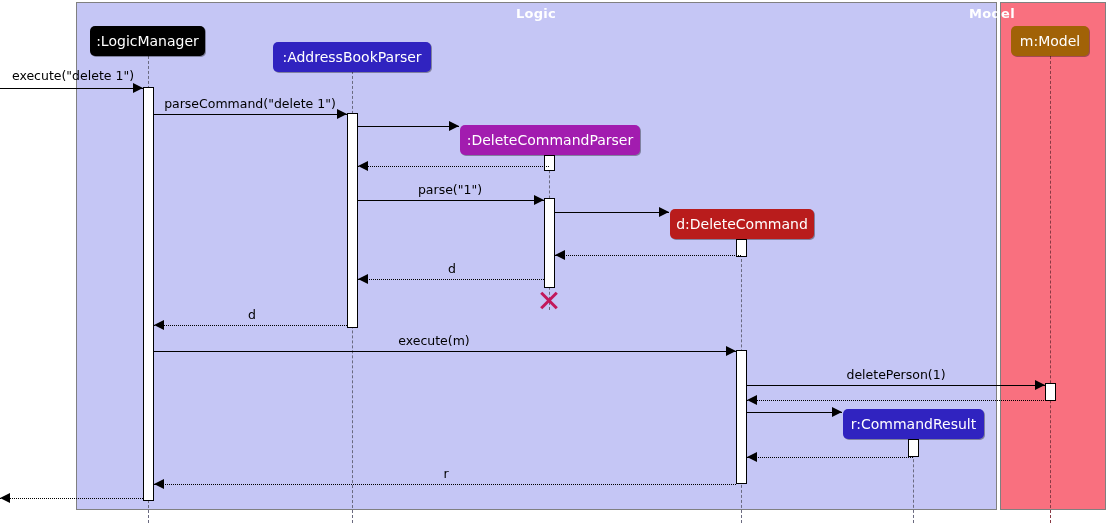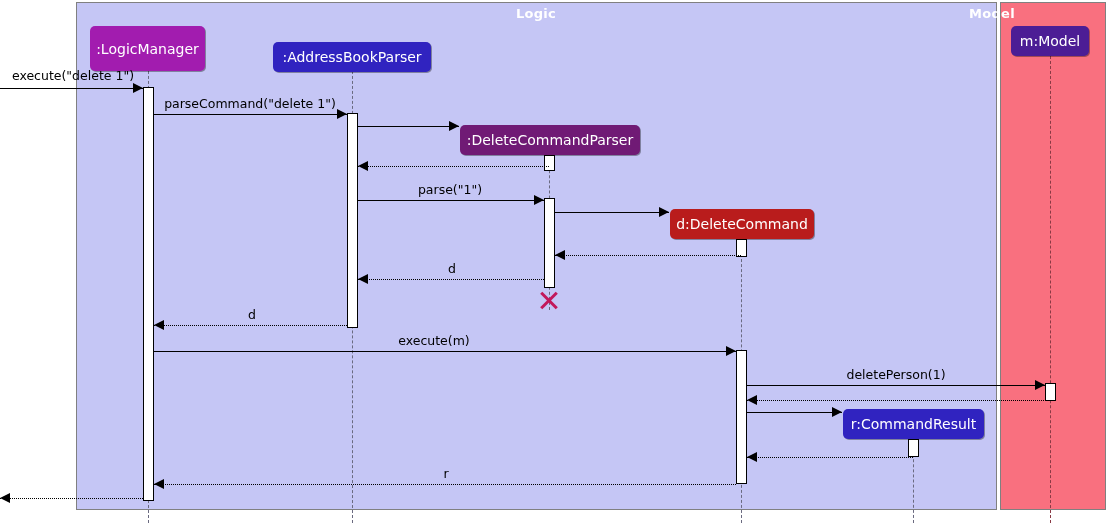--- a/index.html
+++ b/index.html
@@ -111,26 +111,26 @@
     <div class="panel" style="left: 76px; top: 2px; width: 921px; height: 508px; background: rgb(197, 198, 245); border-color: rgb(128, 128, 128);"></div>
     <div class="panel-title" style="left: 536px; top: 6px;">Logic</div>
     <div class="panel" style="left: 1000px; top: 2px; width: 106px; height: 508px; background: rgb(249, 112, 127); border-color: rgb(128, 128, 128);"></div>
     <div class="panel-title" style="left: 992px; top: 6px;">Model</div>
     <div class="lifeline" style="left: 148px; top: 56px; height: 467px;"></div>
     <div class="lifeline" style="left: 352px; top: 56px; height: 467px;"></div>
     <div class="lifeline" style="left: 549px; top: 155px; height: 155px;"></div>
     <div class="lifeline" style="left: 741px; top: 239px; height: 284px;"></div>
     <div class="lifeline" style="left: 913px; top: 439px; height: 84px;"></div>
     <div class="lifeline model-ll" style="left: 1050px; top: 56px; height: 467px;"></div>
-    <div class="participant" style="left: 90px; top: 26px; width: 115px; height: 45px; background: #a21caf;">:LogicManager</div>
+    <div class="participant" style="left: 90px; top: 26px; width: 115px; height: 30px; background: #000000;">:LogicManager</div>
     <div class="participant" style="left: 273px; top: 42px; width: 158px; height: 30px; background: rgb(48, 35, 192);">:AddressBookParser</div>
-    <div class="participant" style="left: 460px; top: 125px; width: 180px; height: 30px; background: #701a75;">:DeleteCommandParser</div>
+    <div class="participant" style="left: 460px; top: 125px; width: 180px; height: 30px; background: #a21caf;">:DeleteCommandParser</div>
     <div class="participant" style="left: 670px; top: 209px; width: 144px; height: 30px; background: #b91c1c;">d:DeleteCommand</div>
     <div class="participant" style="left: 843px; top: 409px; width: 141px; height: 30px; background: rgb(48, 35, 192);">r:CommandResult</div>
-    <div class="participant" style="left: 1011px; top: 26px; width: 78px; height: 30px; background: #4c1d95;">m:Model</div>
+    <div class="participant" style="left: 1011px; top: 26px; width: 78px; height: 30px; background: #a16207;">m:Model</div>
     <div class="activation" style="left: 143px; top: 87px; width: 11px; height: 414px;"></div>
     <div class="activation" style="left: 347px; top: 113px; width: 11px; height: 215px;"></div>
     <div class="activation" style="left: 544px; top: 155px; width: 11px; height: 16px;"></div>
     <div class="activation" style="left: 544px; top: 198px; width: 11px; height: 90px;"></div>
     <div class="activation" style="left: 736px; top: 239px; width: 11px; height: 18px;"></div>
     <div class="activation" style="left: 736px; top: 350px; width: 11px; height: 134px;"></div>
     <div class="activation" style="left: 908px; top: 439px; width: 11px; height: 18px;"></div>
     <div class="activation" style="left: 1045px; top: 383px; width: 11px; height: 18px;"></div>
     <div class="msg-line solid" style="left: 0px; top: 88px; width: 143px;"></div>
     <div class="arrowhead right" style="left: 133px; top: 83px;"></div>

